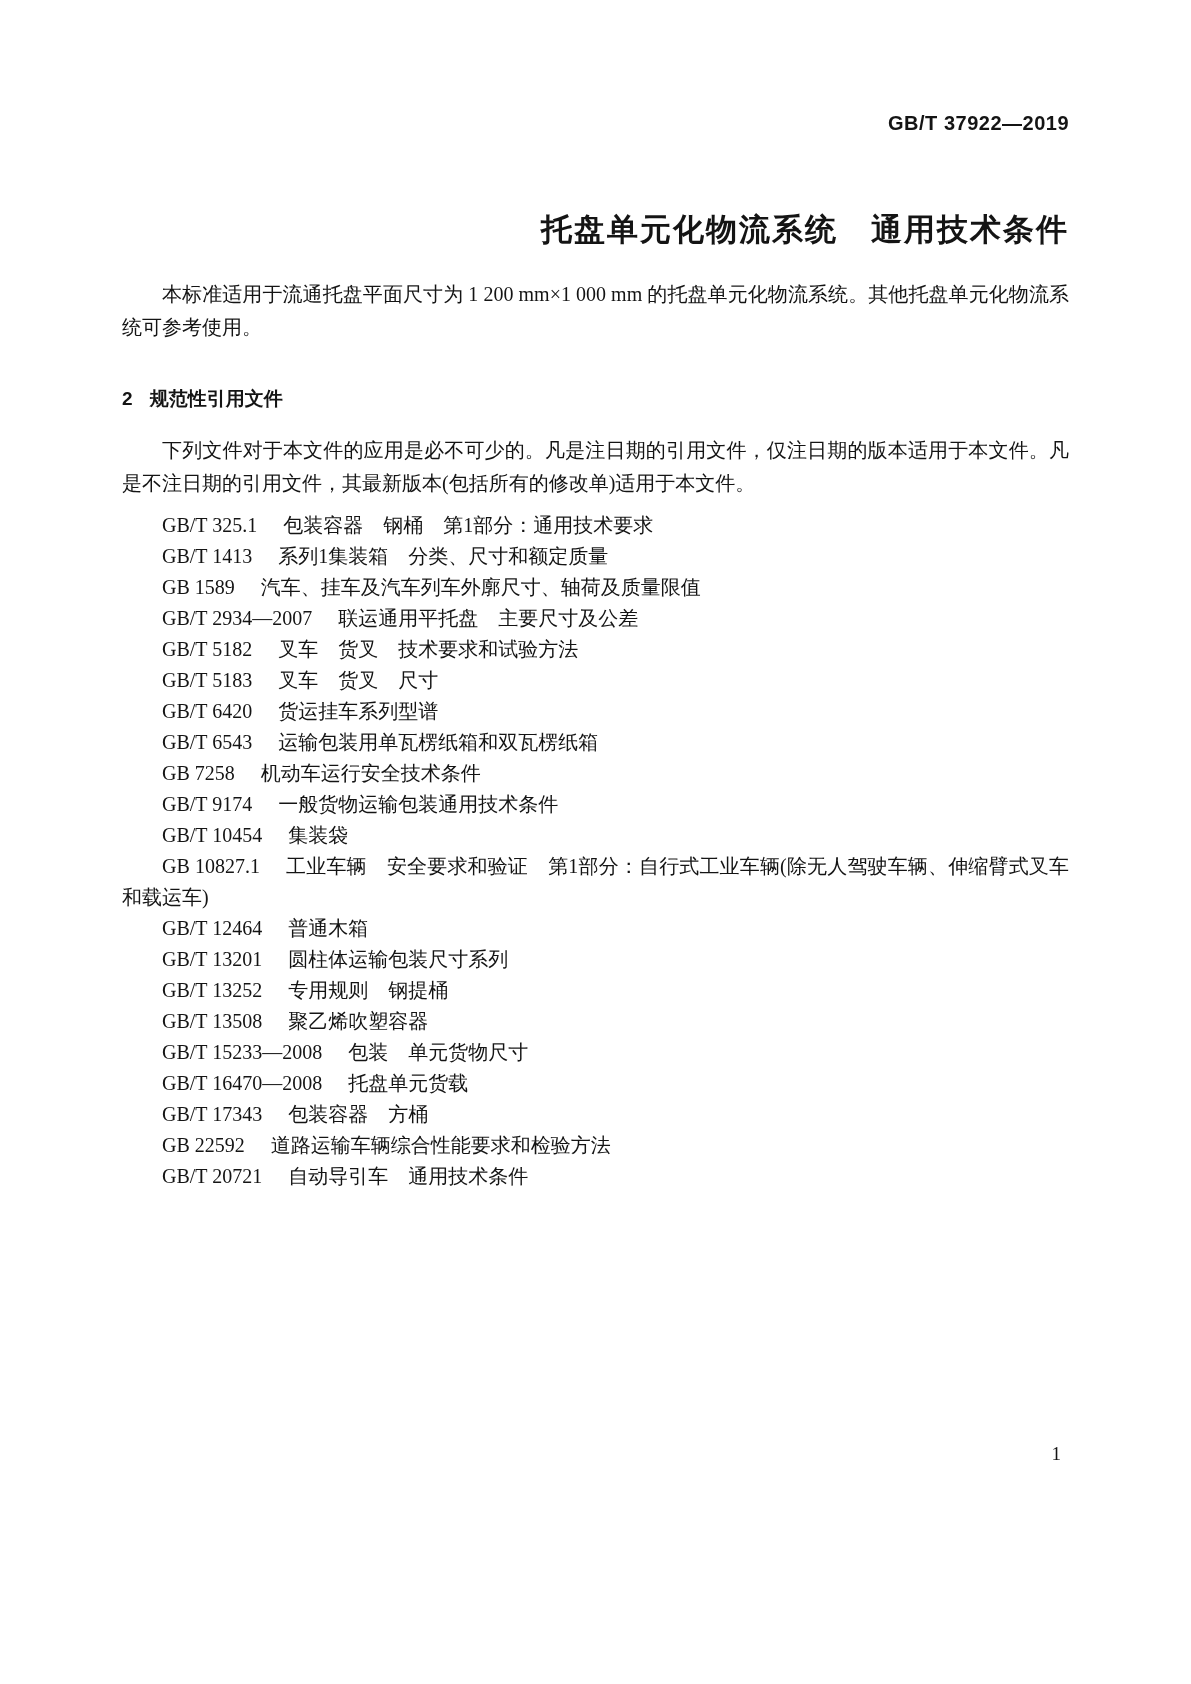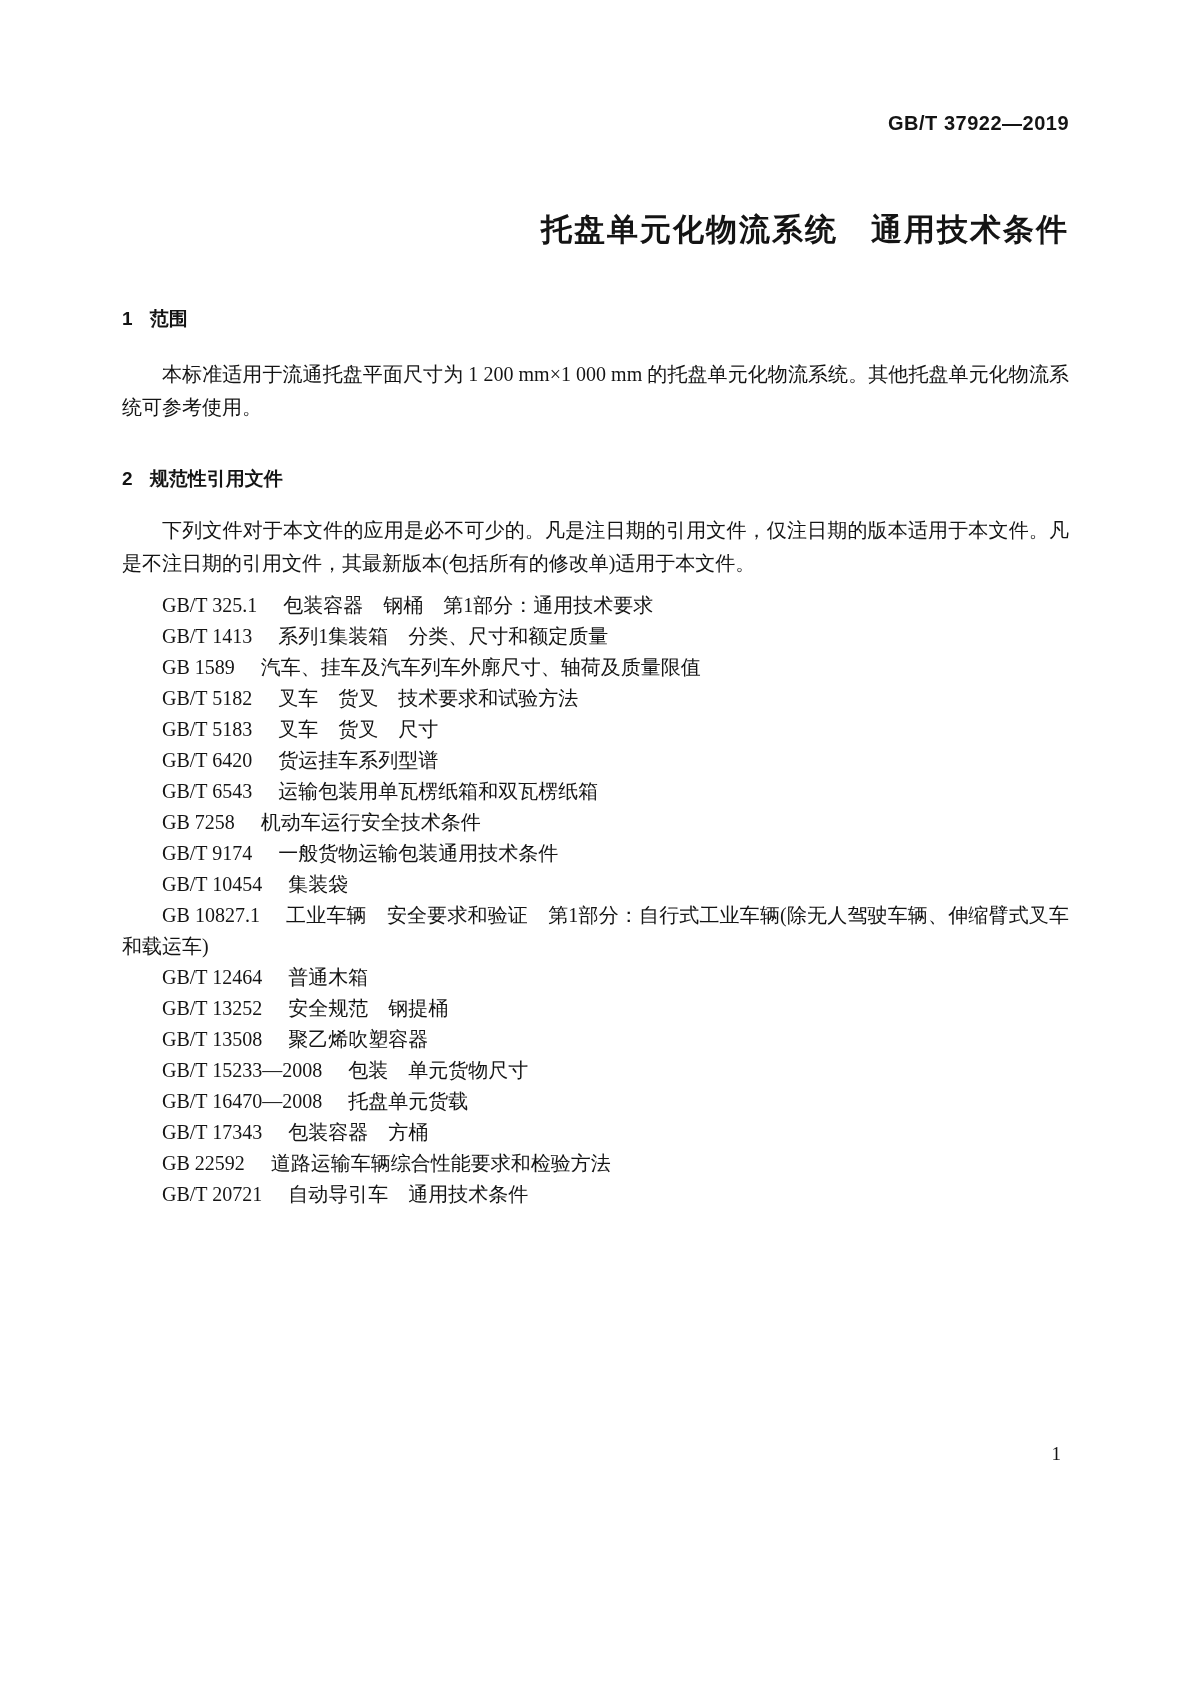--- a/index.html
+++ b/index.html
@@ -76,50 +76,49 @@
 
 <div class="page">
   <div class="content">
 
     <div class="page-header">
       <span>GB/T 37922—2019</span>
     </div>
 
     <h1 class="doc-title">托盘单元化物流系统　通用技术条件</h1>
 
-    <h2 class="sec-heading sec-1">
-      <span class="sec-num">1</span><span class="sec-label">范围</span>
-    </h2>
 
     <div class="para-group">
       <p class="body-para">本标准适用于流通托盘平面尺寸为 1 200 mm×1 000 mm 的托盘单元化物流系统。其他托盘单元化物流系统可参考使用。</p>
     </div>
 
     <h2 class="sec-heading sec-2">
       <span class="sec-num">2</span><span class="sec-label">规范性引用文件</span>
     </h2>
 
     <div class="para-group intro">
       <p class="body-para">下列文件对于本文件的应用是必不可少的。凡是注日期的引用文件，仅注日期的版本适用于本文件。凡是不注日期的引用文件，其最新版本(包括所有的修改单)适用于本文件。</p>
     </div>
 
     <div class="ref-list">
         <p class="ref-item"><span class="ref-code">GB/T 325.1</span><span class="ref-title">包装容器　钢桶　第1部分：通用技术要求</span></p>
         <p class="ref-item"><span class="ref-code">GB/T 1413</span><span class="ref-title">系列1集装箱　分类、尺寸和额定质量</span></p>
         <p class="ref-item"><span class="ref-code">GB 1589</span><span class="ref-title">汽车、挂车及汽车列车外廓尺寸、轴荷及质量限值</span></p>
+        <p class="ref-item"><span class="ref-code">GB/T 2934—2007</span><span class="ref-title">联运通用平托盘　主要尺寸及公差</span></p>
         <p class="ref-item"><span class="ref-code">GB/T 5182</span><span class="ref-title">叉车　货叉　技术要求和试验方法</span></p>
         <p class="ref-item"><span class="ref-code">GB/T 5183</span><span class="ref-title">叉车　货叉　尺寸</span></p>
         <p class="ref-item"><span class="ref-code">GB/T 6420</span><span class="ref-title">货运挂车系列型谱</span></p>
         <p class="ref-item"><span class="ref-code">GB/T 6543</span><span class="ref-title">运输包装用单瓦楞纸箱和双瓦楞纸箱</span></p>
         <p class="ref-item"><span class="ref-code">GB 7258</span><span class="ref-title">机动车运行安全技术条件</span></p>
         <p class="ref-item"><span class="ref-code">GB/T 9174</span><span class="ref-title">一般货物运输包装通用技术条件</span></p>
         <p class="ref-item"><span class="ref-code">GB/T 10454</span><span class="ref-title">集装袋</span></p>
         <p class="ref-item"><span class="ref-code">GB 10827.1</span><span class="ref-title">工业车辆　安全要求和验证　第1部分：自行式工业车辆(除无人驾驶车辆、伸缩臂式叉车和载运车)</span></p>
         <p class="ref-item"><span class="ref-code">GB/T 12464</span><span class="ref-title">普通木箱</span></p>
-        <p class="ref-item"><span class="ref-code">GB/T 13252</span><span class="ref-title">安全规范　钢提桶</span></p>
+        <p class="ref-item"><span class="ref-code">GB/T 13201</span><span class="ref-title">圆柱体运输包装尺寸系列</span></p>
+        <p class="ref-item"><span class="ref-code">GB/T 13252</span><span class="ref-title">专用规则　钢提桶</span></p>
         <p class="ref-item"><span class="ref-code">GB/T 13508</span><span class="ref-title">聚乙烯吹塑容器</span></p>
         <p class="ref-item"><span class="ref-code">GB/T 15233—2008</span><span class="ref-title">包装　单元货物尺寸</span></p>
         <p class="ref-item"><span class="ref-code">GB/T 16470—2008</span><span class="ref-title">托盘单元货载</span></p>
         <p class="ref-item"><span class="ref-code">GB/T 17343</span><span class="ref-title">包装容器　方桶</span></p>
         <p class="ref-item"><span class="ref-code">GB 22592</span><span class="ref-title">道路运输车辆综合性能要求和检验方法</span></p>
         <p class="ref-item"><span class="ref-code">GB/T 20721</span><span class="ref-title">自动导引车　通用技术条件</span></p>
       </div>
 
   </div>
 

